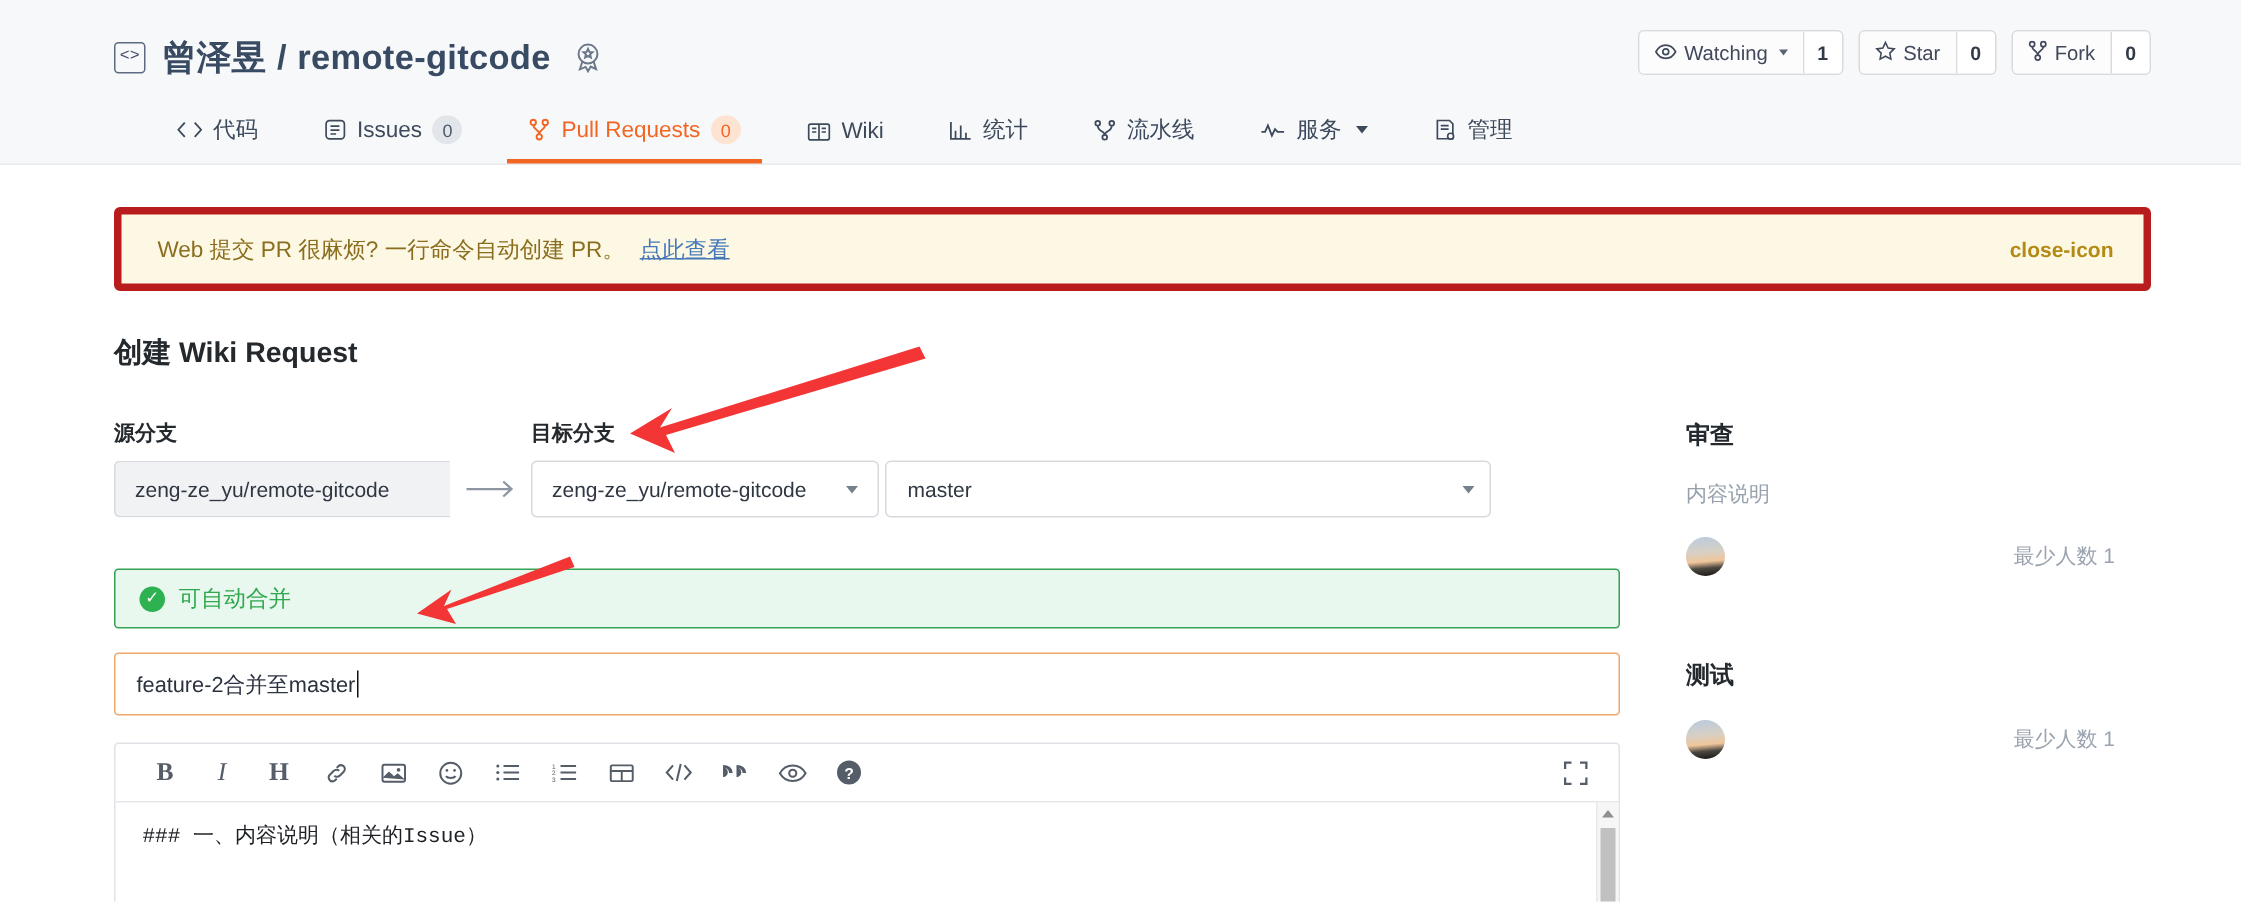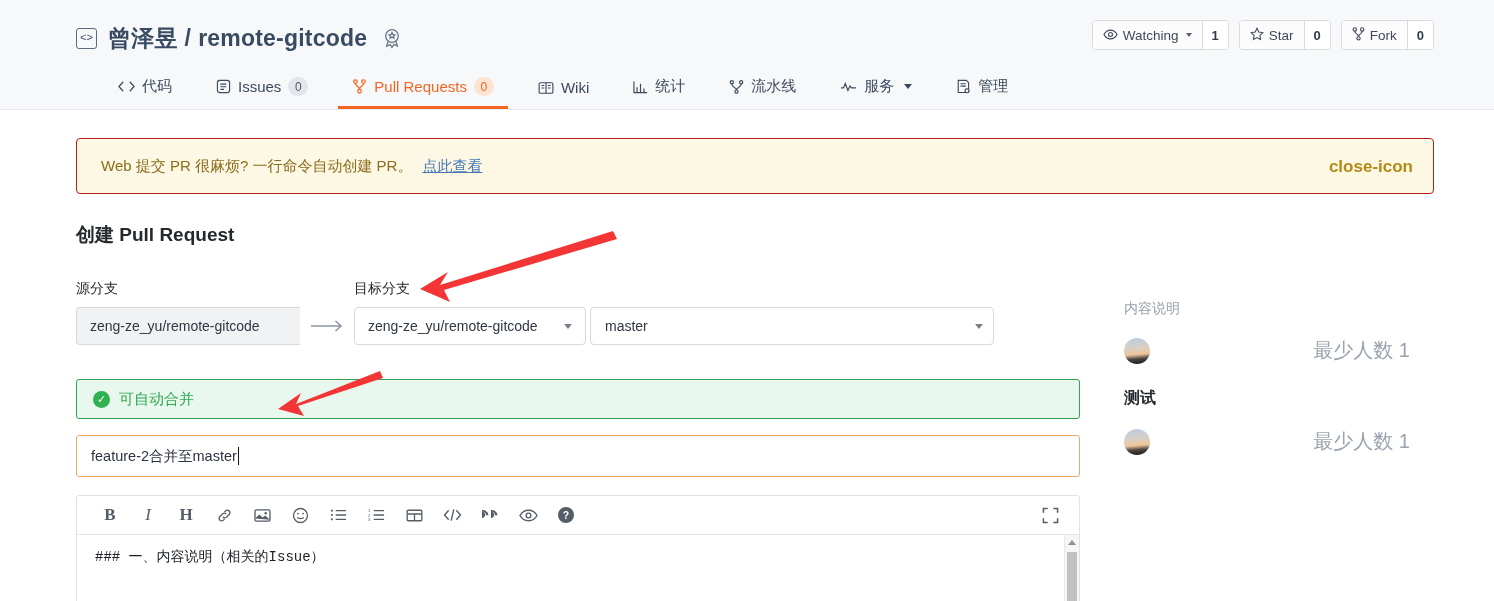--- a/index.html
+++ b/index.html
@@ -139,61 +139,61 @@
     border-top: 5.5px solid #3d4a5c;
     margin-left: 3px;
   }
 
   
   .page-body { padding: 0 60px 0 76px; position: relative; }
 
   .notice {
     margin-top: 28px;
     background: #fdf8e3;
-    border: 1px solid #b91c1c;
+    border: 5px solid #b91c1c;
     border-radius: 4px;
     height: 56px;
     display: flex;
     align-items: center;
     padding: 0 18px 0 24px;
     position: relative;
   }
   .notice-text { color: #8a6d1e; font-size: 15px; }
   .notice-link {
     color: #4678b8;
     text-decoration: underline;
     margin-left: 10px;
     font-size: 15px;
   }
   .notice-close {
     position: absolute;
     right: 20px; top: 50%;
     transform: translateY(-50%);
     color: #b48a16;
-    font-size: 17px;
+    font-size: 14px;
     font-weight: bold;
     line-height: 1;
   }
 
   .page-title {
     margin-top: 28px;
     font-size: 19px;
     font-weight: bold;
     color: #24292e;
   }
 
   .content-cols { display: flex; margin-top: 32px; gap: 0; }
   .col-main { width: 1004px; flex: 0 0 auto; }
   .col-side { width: 330px; padding-left: 44px; flex: 0 0 auto; }
 
   .branch-row { display: flex; align-items: flex-end; gap: 0; }
   .branch-block { flex: 0 0 auto; }
   .field-label {
     font-size: 14px;
-    font-weight: normal;
+    font-weight: bold;
     color: #24292e;
     margin-bottom: 9px;
   }
   .select-pair {
     display: flex;
     height: 38px;
     align-items: stretch;
   }
   .sel-static {
     display: flex; align-items: center;
@@ -354,22 +354,22 @@
     align-items: center;
     justify-content: space-between;
     margin-top: 19px;
   }
   .avatar {
     width: 26px; height: 26px;
     border-radius: 50%;
     background: linear-gradient(175deg, #b9cbe0 0%, #d8d0c3 40%, #f0c59a 62%, #4a4640 78%, #171512 100%);
     flex: 0 0 auto;
   }
-  .min-count { font-size: 20px; color: #9aa3ae; }
-  .side-h.second { margin-top: 24px; }
+  .min-count { font-size: 14px; color: #9aa3ae; }
+  .side-h.second { margin-top: 56px; }
 
   
   .annot { position: absolute; pointer-events: none; }
 </style>
 </head>
 <body>
 
 <div class="repo-header">
 
   <div class="repo-title-row">
@@ -520,21 +520,21 @@
 </div>
 
 <div class="page-body">
 
   <div class="notice">
     <span class="notice-text">Web 提交 PR 很麻烦? 一行命令自动创建 PR。</span>
     <span class="notice-link">点此查看</span>
     <span class="notice-close">close-icon</span>
   </div>
 
-  <div class="page-title">创建 Pull Request</div>
+  <div class="page-title">创建 Wiki Request</div>
 
   <div class="content-cols">
 
     <div class="col-main">
 
       <div class="branch-row">
         <div class="branch-block">
           <div class="field-label">源分支</div>
           <div class="select-pair">
             <div class="sel-static" style="width:224px;">
@@ -657,20 +657,21 @@
             <div class="sb-arrow">
               <span class="sb-arrow-glyph"></span>
             </div>
             <div class="sb-thumb"></div>
           </div>
         </div>
       </div>
     </div>
 
     <div class="col-side">
+      <div class="side-h">审查</div>
       <div class="side-sub">内容说明</div>
       <div class="reviewer-row">
         <span class="avatar"></span>
         <span class="min-count">最少人数 1</span>
       </div>
 
       <div class="side-h second">测试</div>
       <div class="reviewer-row">
         <span class="avatar"></span>
         <span class="min-count">最少人数 1</span>

